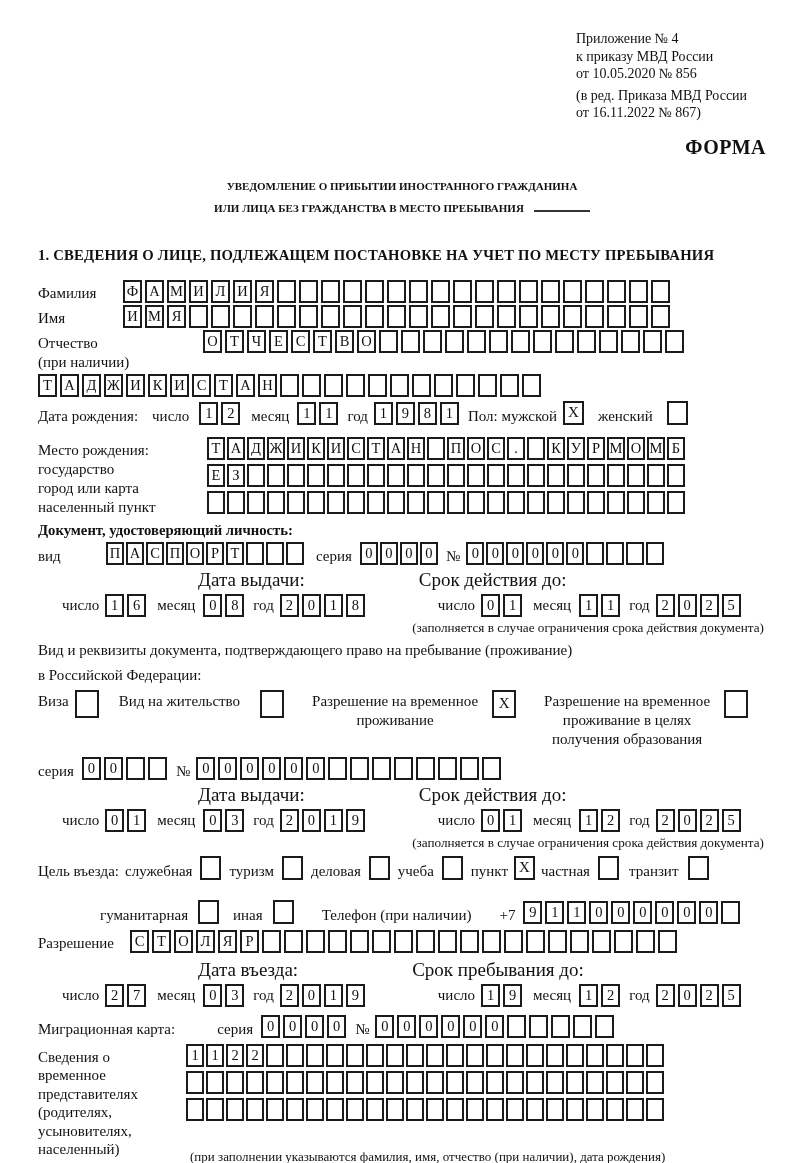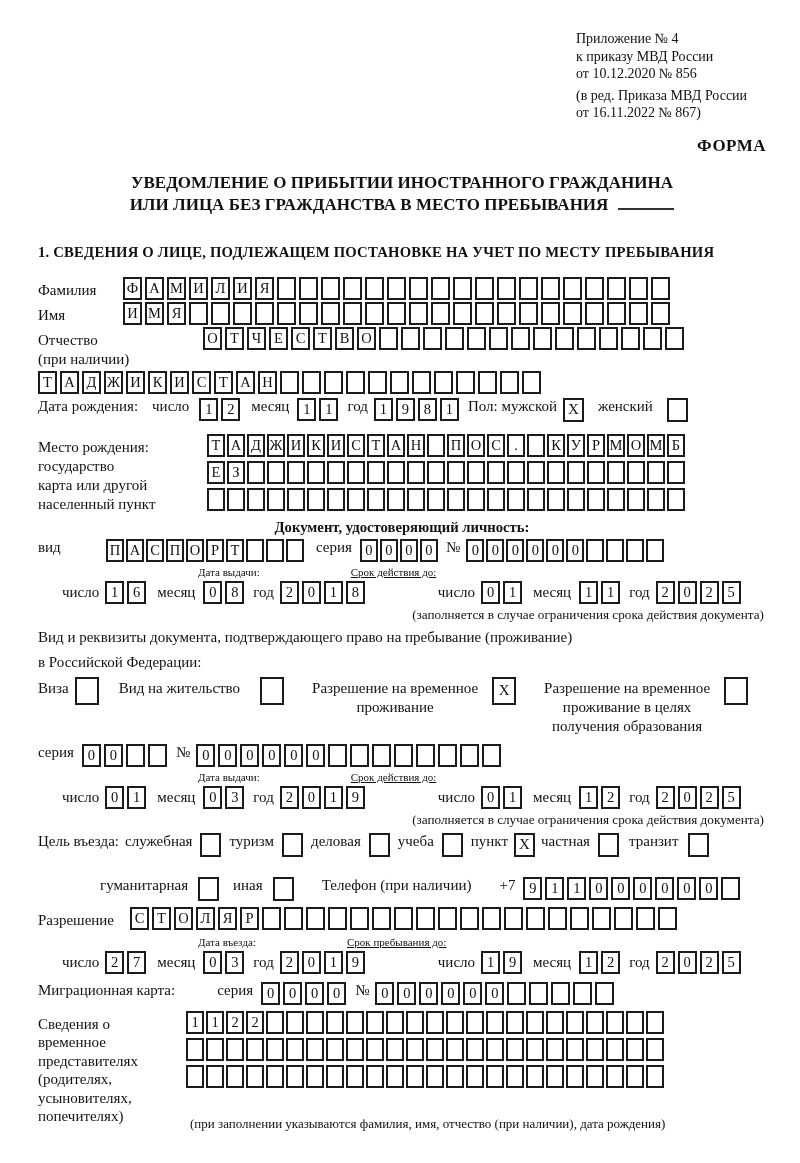--- a/index.html
+++ b/index.html
@@ -5,72 +5,72 @@
   * { box-sizing: border-box; margin: 0; padding: 0; }
   html,body { background:#fff; }
   body{
     width:800px; min-height:1163px; margin:0 auto;
     font-family:"Liberation Serif","DejaVu Serif",serif;
     font-size:15px; color:#111;
     padding:30px 34px 20px 38px; position:relative;
   }
   .annex{ margin-left:auto; width:190px; font-size:14px; line-height:17.5px; }
   .annex .gap{ height:4px; }
-  .forma{ text-align:right; font-weight:bold; margin-top:14px; font-size:17px; letter-spacing:.5px; }
-  .title{ text-align:center; font-weight:bold; font-size:17px; line-height:22px; margin-top:16px; }
+  .forma{ text-align:right; font-weight:bold; margin-top:14px; font-size:20px; letter-spacing:.5px; }
+  .title{ text-align:center; font-weight:bold; font-size:11px; line-height:22px; margin-top:16px; }
   .title-underline{ display:inline-block; width:56px; border-bottom:2px solid #333; height:14px; margin-left:10px; }
   .sec-heading{ font-weight:bold; font-size:14.7px; margin-top:28px; letter-spacing:.2px; }
 
   .row{ display:flex; align-items:flex-start; margin-bottom:2px; }
   .lbl{ flex:0 0 auto; padding-top:4px; line-height:19px; }
   .w-surname{ width:85px; } .w-name{ width:85px; }
   .w-patr{ width:165px; } .w-cit{ width:140px; }
   .w-birthplace{ width:169px; } .w-prof{ width:92px; }
   .w-repr{ width:148px; line-height:18.5px; }
 
   .cells{ display:flex; flex:0 0 auto; }
   .cell{
     width:19px; height:23px; border:2px solid #1b1b1b; margin-right:3px;
     display:flex; align-items:center; justify-content:center;
     font-size:14.5px; flex:0 0 auto; background:#fff;
   }
   .c24 .cell{ width:18px; margin-right:2px; }
   .stack > .cells{ margin-bottom:4px; }
 
-  .inline{ display:flex; align-items:flex-start; flex-wrap:nowrap; }
+  .inline{ display:flex; align-items:flex-end; flex-wrap:nowrap; }
   .inline .t{ padding-top:0; }
   .ml6{margin-left:6px;} .ml8{margin-left:8px;} .ml10{margin-left:10px;}
   .ml14{margin-left:14px;} .ml20{margin-left:20px;} .ml28{margin-left:28px;}
   .mr6{margin-right:6px;} .mr8{margin-right:8px;}
 
   .cb{ width:24px; height:28px; border:2px solid #1b1b1b; display:flex; align-items:center;
        justify-content:center; font-size:15px; flex:0 0 auto; background:#fff; }
   .cb-sm{ width:21px; height:24px; }
 
-  .center-bold{ text-align:center; font-weight:bold; font-size:14.7px; margin:4px 0 3px 0; }
-  .date-headers{ display:flex; font-size:11px; margin-top:2px; }
+  .center-bold{ text-align:left; font-weight:bold; font-size:14.7px; margin:4px 0 3px 0; }
+  .date-headers{ display:flex; font-size:19px; margin-top:2px; }
   .date-headers .h1{ margin-left:160px; }
-  .date-headers .h2{ margin-left:91px;text-decoration:underline; }
+  .date-headers .h2{ margin-left:114px; }
   .dates-row{ display:flex; align-items:center; margin-top:3px; }
   .dgroup{ display:flex; align-items:center; }
   .note{ text-align:right; font-size:13.2px; margin-top:3px; margin-bottom:5px; padding-right:2px; }
   .plain{ line-height:19px; }
   .mt6{margin-top:6px;}
 
   .permit-row{ display:flex; align-items:flex-start; margin-top:5px; margin-bottom:8px; }
   .permit-row .txt{ text-align:center; line-height:19px; padding-top:2px; }
   .repr-note{ font-size:13px; margin-left:152px; margin-top:-12px; }
 </style>
 </head>
 <body>
 
 <div class="annex">
   <div>Приложение № 4</div>
   <div>к приказу МВД России</div>
-  <div>от 10.12.2020 № 856</div>
+  <div>от 10.05.2020 № 856</div>
   <div class="gap"></div>
   <div>(в ред. Приказа МВД России</div>
   <div>от 16.11.2022 № 867)</div>
 </div>
 <div class="forma">ФОРМА</div>
 
 <div class="title">
   <div>УВЕДОМЛЕНИЕ О ПРИБЫТИИ ИНОСТРАННОГО ГРАЖДАНИНА</div>
   <div>
     <span>ИЛИ ЛИЦА БЕЗ ГРАЖДАНСТВА В МЕСТО ПРЕБЫВАНИЯ</span><span class="title-underline"></span>
@@ -222,21 +222,21 @@
   <span class="t ml6">Пол: мужской</span>
   <div class="cb cb-sm ml6">X</div>
   <span class="t ml14">женский</span>
   <div class="cb cb-sm ml14"></div>
 </div>
 
 <div class="row">
   <div class="lbl w-birthplace">
     <div>Место рождения:</div>
     <div>государство</div>
-    <div>карта или другой</div>
+    <div>город или карта</div>
     <div>населенный пункт</div>
   </div>
   <div class="stack c24">
     <div class="cells">
         <div class="cell">Т</div>
         <div class="cell">А</div>
         <div class="cell">Д</div>
         <div class="cell">Ж</div>
         <div class="cell">И</div>
         <div class="cell">К</div>
@@ -626,21 +626,21 @@
     </div>
 </div>
 
 <div class="row">
   <div class="lbl w-repr">
     <div>Сведения о</div>
     <div>временное</div>
     <div>представителях</div>
     <div>(родителях,</div>
     <div>усыновителях,</div>
-    <div>попечителях)</div>
+    <div>населенный)</div>
   </div>
   <div class="stack c24">
     <div class="cells">
         <div class="cell">1</div>
         <div class="cell">1</div>
         <div class="cell">2</div>
         <div class="cell">2</div>
         <div class="cell"></div>
         <div class="cell"></div>
         <div class="cell"></div>

